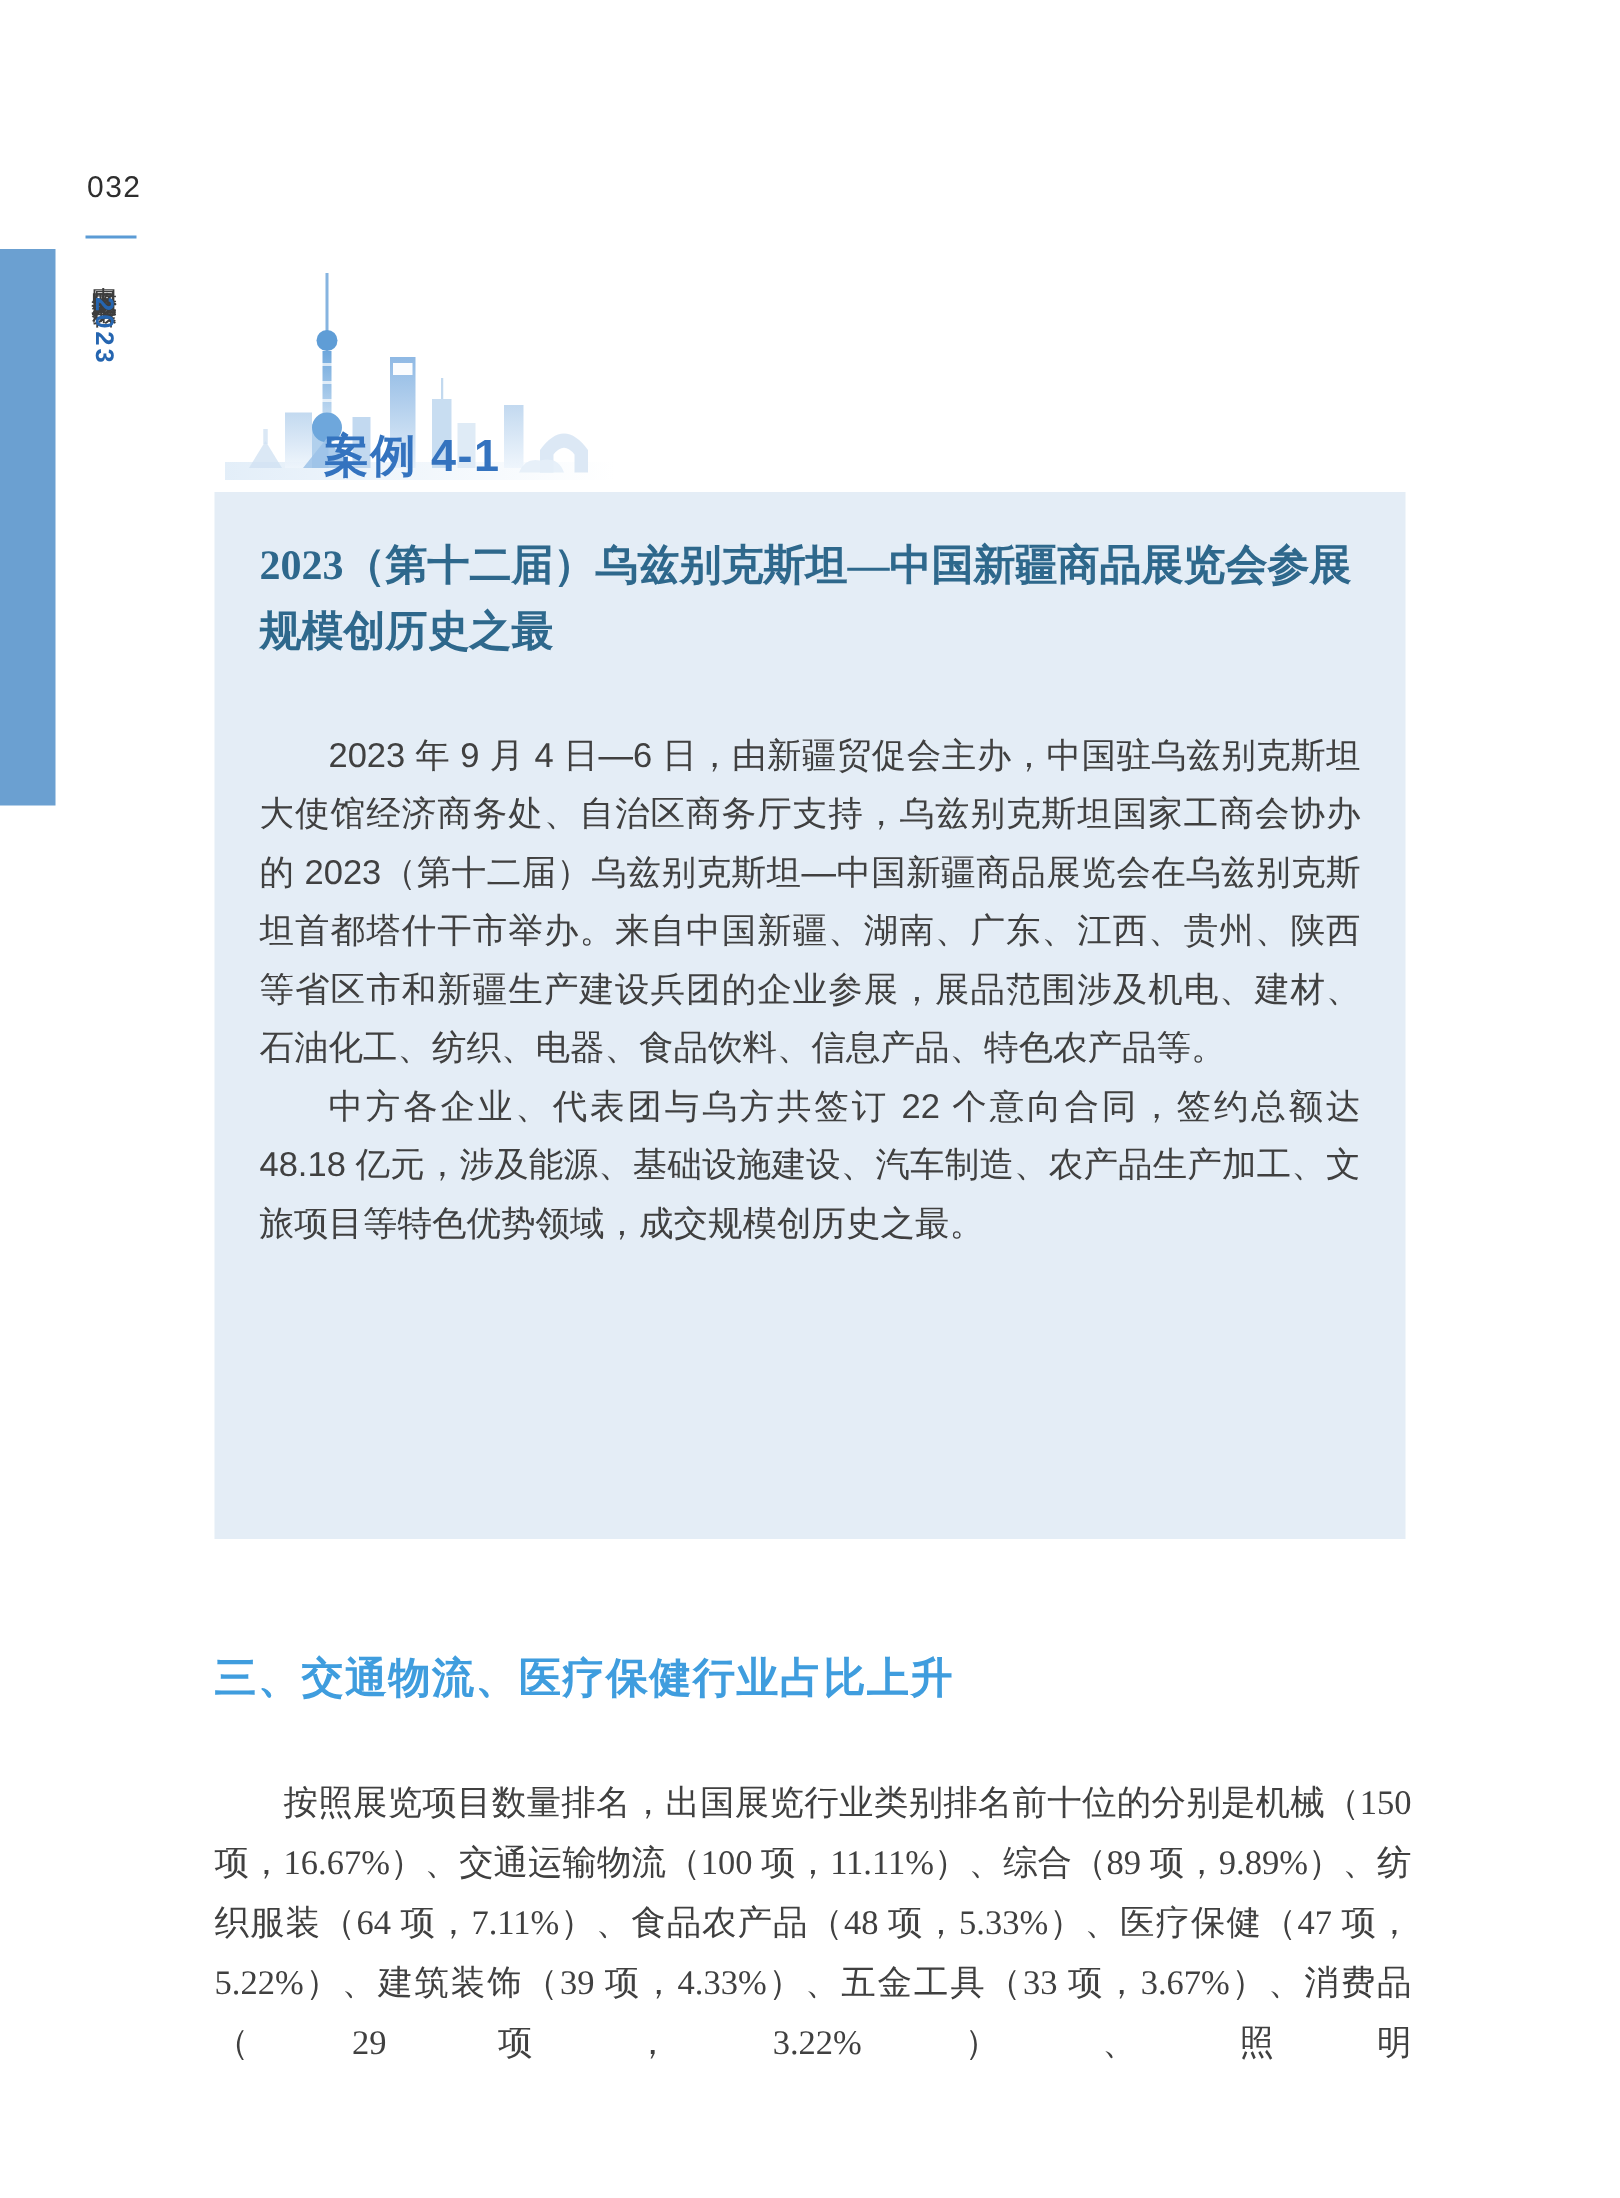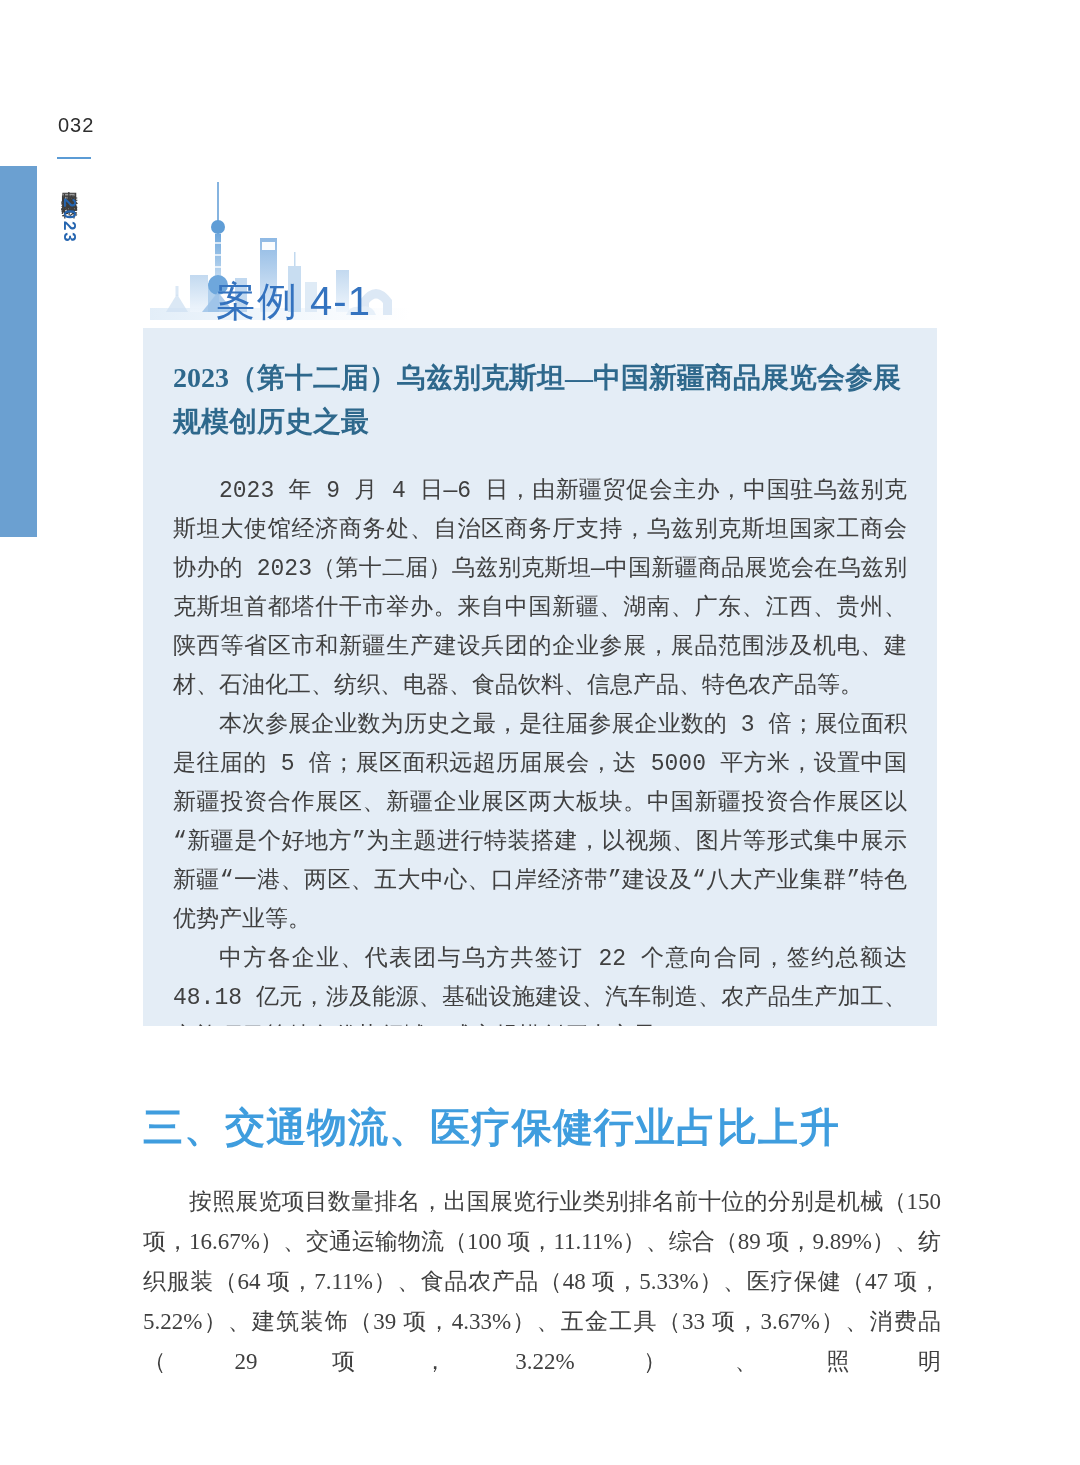--- a/index.html
+++ b/index.html
@@ -46,53 +46,53 @@
     margin-top: 10px;
     letter-spacing: 2px;
   }
   .skyline {
     position: absolute;
     left: 150px; top: 182px;
     width: 270px; height: 148px;
   }
   .case-label {
     position: absolute;
-    left: 216px; top: 274px;
-    font-size: 40px;
-    font-weight: normal;
+    left: 216px; top: 284px;
+    font-size: 30px;
+    font-weight: bold;
     color: #3473bf;
     letter-spacing: 1px;
   }
   .case-box {
     position: absolute;
     left: 143px; top: 328px;
     width: 794px; height: 698px;
     background: #e4edf6;
     padding: 28px 30px 12px 30px;
     overflow: hidden;
   }
   .case-title {
     font-family: "Liberation Serif", serif;
     font-weight: bold;
     font-size: 28px;
     line-height: 44px;
     color: #2e688c;
   }
-  .case-body { margin-top: 28px; font-family: Liberation Mono, monospace; }
+  .case-body { margin-top: 40px; }
   .case-body p {
     font-size: 23px;
     line-height: 39px;
     color: #404040;
     text-indent: 2em;
     text-align: justify;
   }
   .section-heading {
     position: absolute;
     left: 143px; top: 1100px;
-    font-size: 40px;
+    font-size: 28px;
     font-weight: bold;
     color: #3f9dde;
     letter-spacing: 1px;
     font-family: "Liberation Sans", sans-serif;
   }
   .section-para {
     position: absolute;
     left: 143px; top: 1182px;
     width: 798px;
     font-family: "Liberation Serif", serif;
@@ -168,21 +168,20 @@
 
     <path d="M196 133 q4 -10 14 -8 q12 -3 16 8 Z" fill="#e4eef8" opacity="0.9"></path>
   </svg>
 
   <div class="case-label">案例 4-1</div>
 
   <div class="case-box">
     <div class="case-title">2023（第十二届）乌兹别克斯坦—中国新疆商品展览会参展规模创历史之最</div>
     <div class="case-body">
       <p>2023 年 9 月 4 日—6 日，由新疆贸促会主办，中国驻乌兹别克斯坦大使馆经济商务处、自治区商务厅支持，乌兹别克斯坦国家工商会协办的 2023（第十二届）乌兹别克斯坦—中国新疆商品展览会在乌兹别克斯坦首都塔什干市举办。来自中国新疆、湖南、广东、江西、贵州、陕西等省区市和新疆生产建设兵团的企业参展，展品范围涉及机电、建材、石油化工、纺织、电器、食品饮料、信息产品、特色农产品等。</p>
-      <p>本次参展企业数为历史之最，是往届参展企业数的 3 倍；展位面积是往届的 5 倍；展区面积远超历届展会，达 5000 平方米，设置中国新疆投资合作展区、新疆企业展区两大板块。中国新疆投资合作展区以“新疆是个好地方”为主题进行特装搭建，以视频、图片等形式集中展示新疆“一港、两区、五大中心、口岸经济带”建设及“八大产业集群”特色优势产业等。</p>
       <p>中方各企业、代表团与乌方共签订 22 个意向合同，签约总额达 48.18 亿元，涉及能源、基础设施建设、汽车制造、农产品生产加工、文旅项目等特色优势领域，成交规模创历史之最。</p>
     </div>
   </div>
 
   <h2 class="section-heading">三、交通物流、医疗保健行业占比上升</h2>
 
   <p class="section-para">按照展览项目数量排名，出国展览行业类别排名前十位的分别是机械（150 项，16.67%）、交通运输物流（100 项，11.11%）、综合（89 项，9.89%）、纺织服装（64 项，7.11%）、食品农产品（48 项，5.33%）、医疗保健（47 项，5.22%）、建筑装饰（39 项，4.33%）、五金工具（33 项，3.67%）、消费品（29 项，3.22%）、照明</p>
 
 </div>
 

